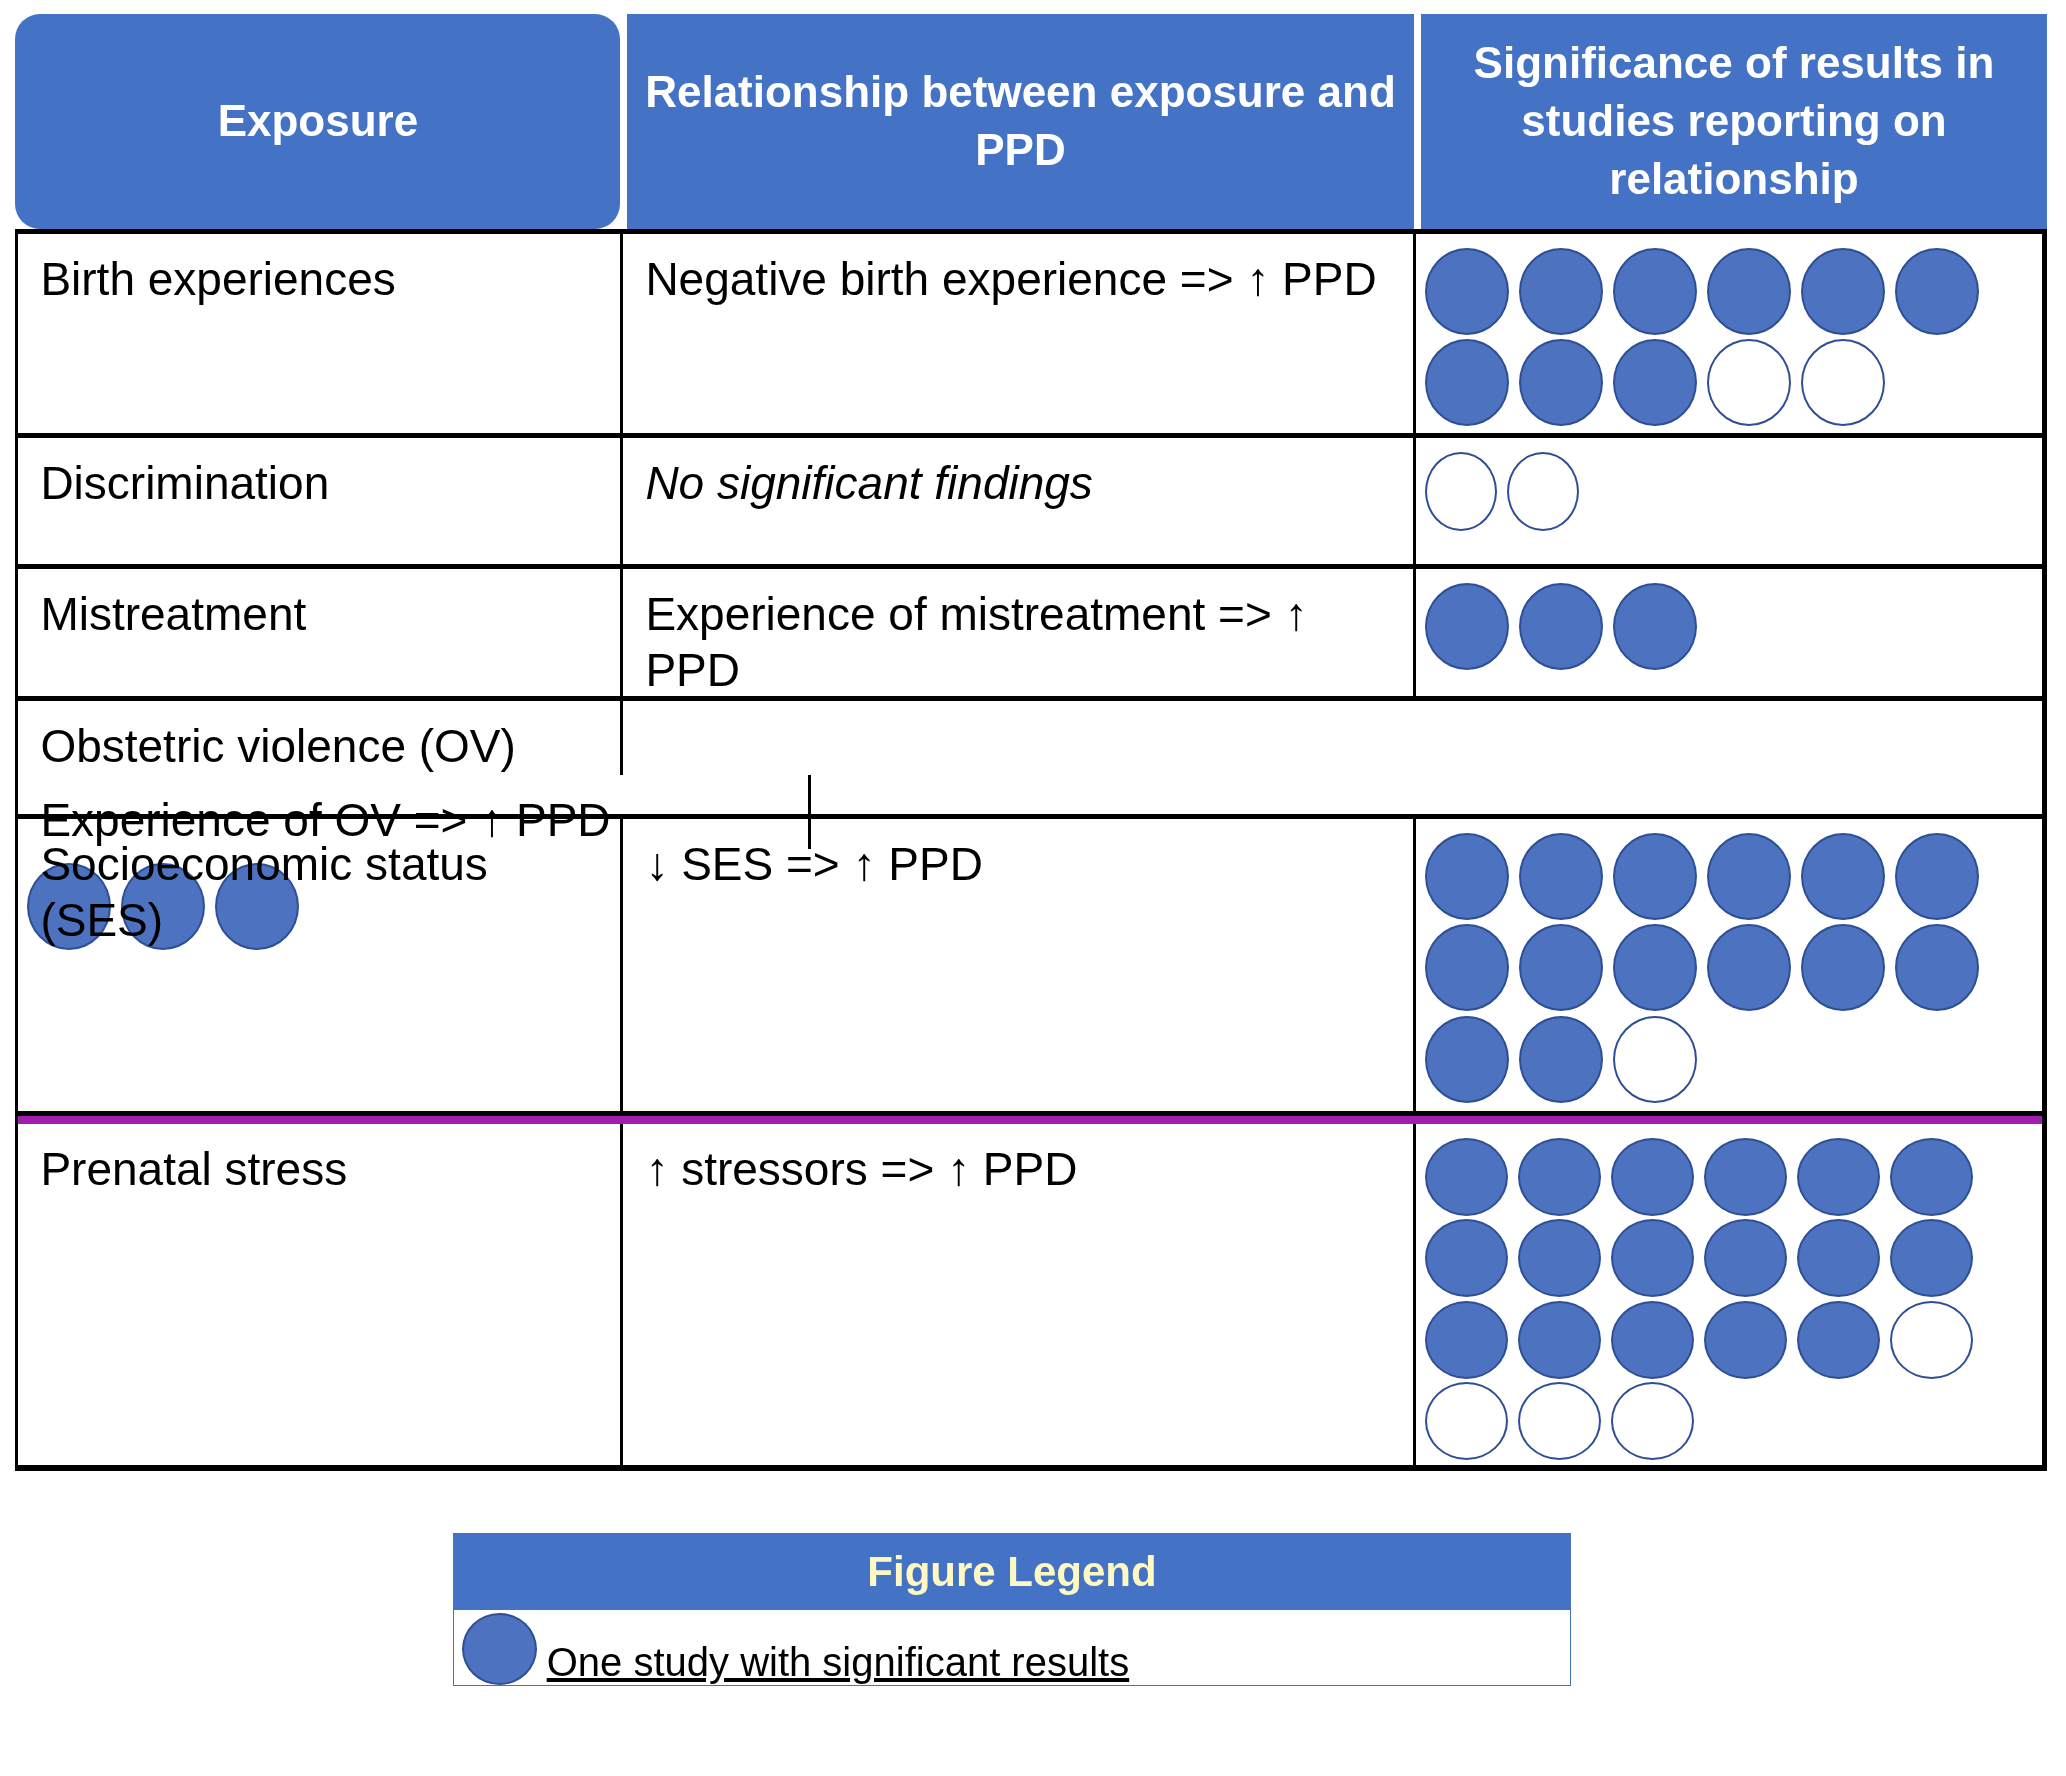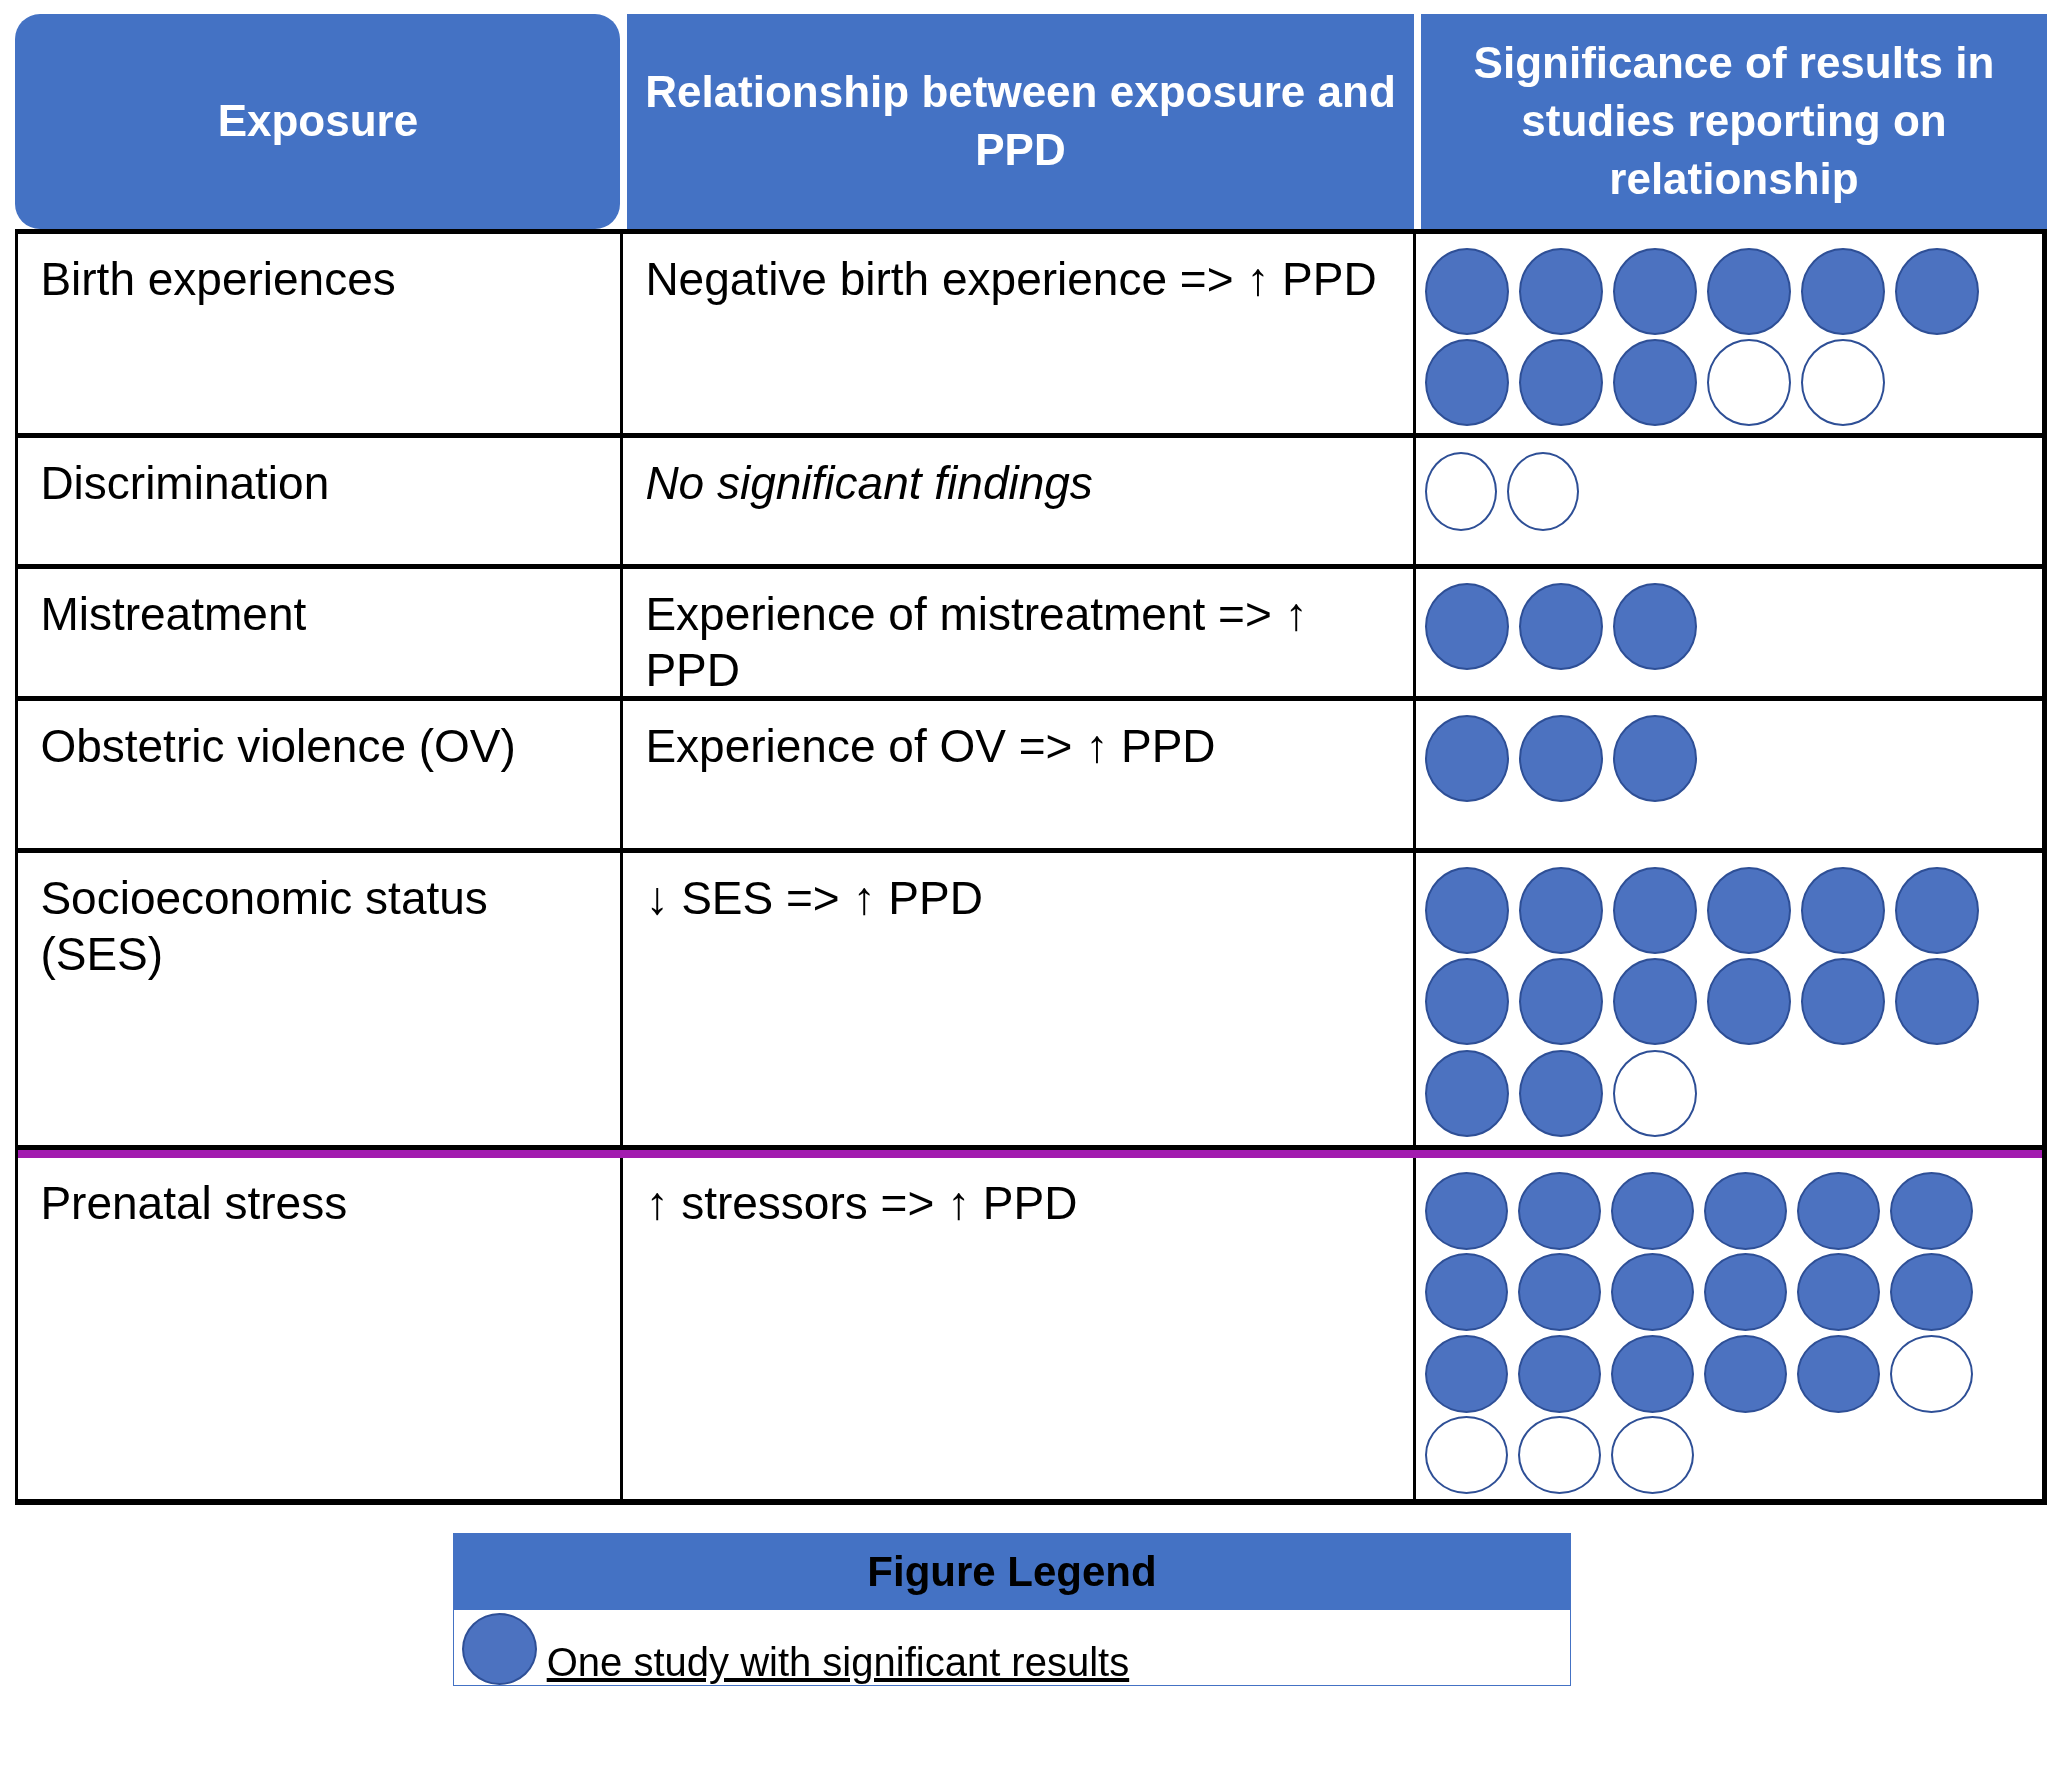--- a/index.html
+++ b/index.html
@@ -37,21 +37,21 @@
     border-right: 5.5px solid #000;
     border-top: 5.5px solid #000;
     border-bottom: 6.6px solid #000;
     background: #a21caf;
   }
   .trow { display: flex; border-bottom: 5.5px solid #000; background: #fff; }
   .trow:last-child { border-bottom: none; margin-top: 8px; }
   .trow:nth-child(1) { height: 204px; }
   .trow:nth-child(2) { height: 131px; }
   .trow:nth-child(3) { height: 132px; }
-  .trow:nth-child(4) { height: 152px; }
+  .trow:nth-child(4) { height: 118px; flex-direction: column; }
   .trow:nth-child(5) { height: 297px; }
   .trow:nth-child(6) { height: 341px; }
 
   .td { padding: 18.7px 11px 0 22px; font-size: 46px; line-height: 1.2; }
   .td1 { width: 605px; border-right: 3.3px solid #000; flex-shrink: 0; }
   .td2 { width: 793px; border-right: 3.3px solid #000; flex-shrink: 0; }
   .td3 { flex: 1; padding: 0; }
   .italic { font-style: italic; }
 
   
@@ -67,21 +67,21 @@
   }
   .dot.empty { background: #fff; }
   .trow:nth-child(2) .dot { width: 72px; height: 79px; }
   .trow:nth-child(6) .dot { width: 83px; height: 78px; margin-bottom: 3.3px; }
 
   
   .legend { position: absolute; left: 453px; top: 1533px; width: 1118px; }
   .legend-header {
     height: 77px;
     background: var(--accent, #4472C4);
-    color: #000000; font-size: 42px; font-weight: bold;
+    color: #fef9c3; font-size: 42px; font-weight: bold;
     display: flex; align-items: center; justify-content: center;
   }
   .legend-body { border: 1.7px solid var(--accent, #4472C4); border-top: none; background: #fff; }
   .legend-row { height: 75px; display: flex; align-items: flex-end; text-decoration: underline; }
   .legend-row + .legend-row { border-top: 1.7px solid var(--accent, #4472C4); }
   .legend-dot {
     width: 75px; height: 72px;
     border: 2.2px solid var(--dot-border, #2E4F96);
     background: var(--dot-fill, #4C72C0);
     border-radius: 50%;

